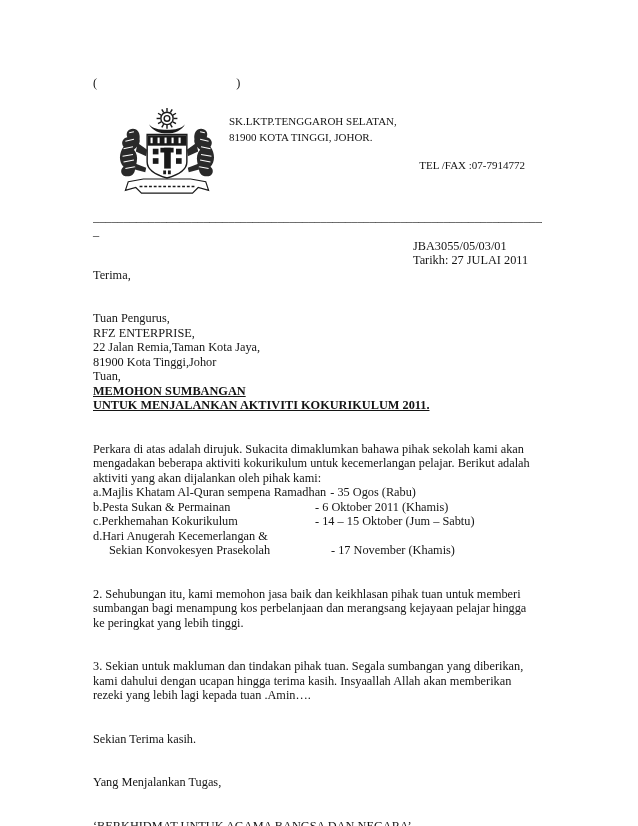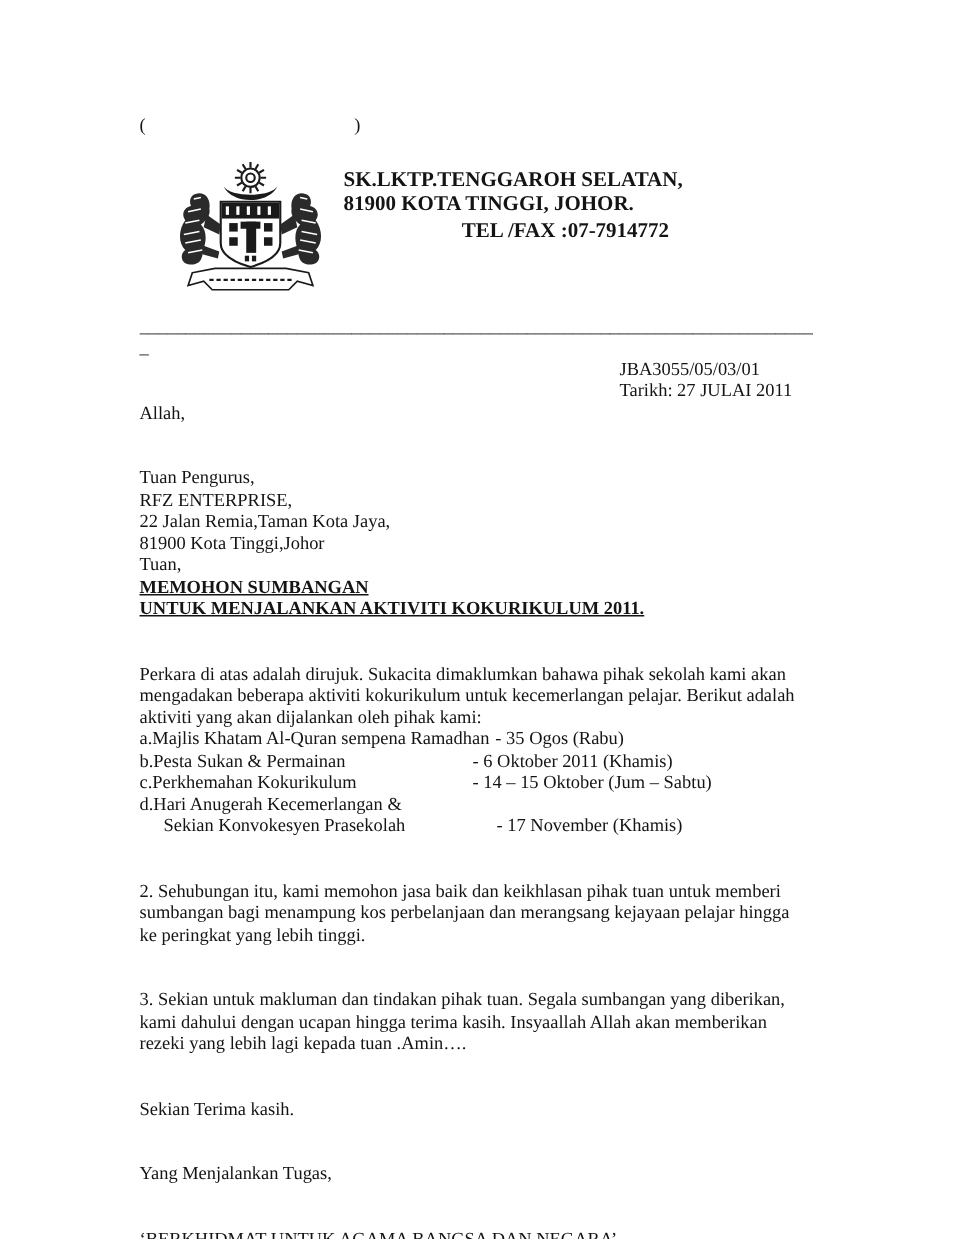--- a/index.html
+++ b/index.html
@@ -12,22 +12,22 @@
     font-size:12.3px;
     line-height:14.5px;
     color:#141414;
   }
   .content{position:absolute;left:93px;top:76px;width:478px;}
   .paren-line span{display:inline-block;}
   .paren-close{margin-left:136px;}
   .header-row{display:flex;margin-top:16px;height:92px;}
   .crest{width:104px;height:91px;margin-left:22px;flex:0 0 auto;}
   .letterhead{margin-left:10px;padding-top:6px;width:296px;
-    font-weight:bold;font-size:14px;line-height:16.5px;}
-  .telfax{text-align:center;margin-top:1px;}
+    font-weight:normal;font-size:11px;line-height:16.5px;}
+  .telfax{text-align:right;margin-top:11px;}
   .sep-line{margin-top:11px;width:449px;overflow:hidden;white-space:nowrap;color:#222;}
   .sep-stub{color:#222;}
   .ref-block{margin-left:320px;}
   .lines div{white-space:nowrap;}
   .block-gap{margin-top:29px;}
   .subject{font-weight:bold;text-decoration:underline;white-space:nowrap;}
   .para div{white-space:nowrap;}
   .activity-list{}
   .activity-row{display:flex;white-space:nowrap;}
   .activity-name{flex:0 0 auto;min-width:218px;}
@@ -127,21 +127,21 @@
     </div>
 
     <div class="sep-line">________________________________________________________________________________</div>
     <div class="sep-stub">_</div>
 
     <div class="ref-block">
       <div class="nowrap">JBA3055/05/03/01</div>
       <div class="nowrap">Tarikh: 27 JULAI 2011</div>
     </div>
 
-    <div>Allah,</div>
+    <div>Terima,</div>
     <div class="block-gap lines">
         <div>Tuan Pengurus,</div>
         <div>RFZ ENTERPRISE,</div>
         <div>22 Jalan Remia,Taman Kota Jaya,</div>
         <div>81900 Kota Tinggi,Johor</div>
         <div>Tuan,</div>
       </div>
     <div class="subject">MEMOHON SUMBANGAN</div>
     <div class="subject">UNTUK MENJALANKAN AKTIVITI KOKURIKULUM 2011.</div>
 

